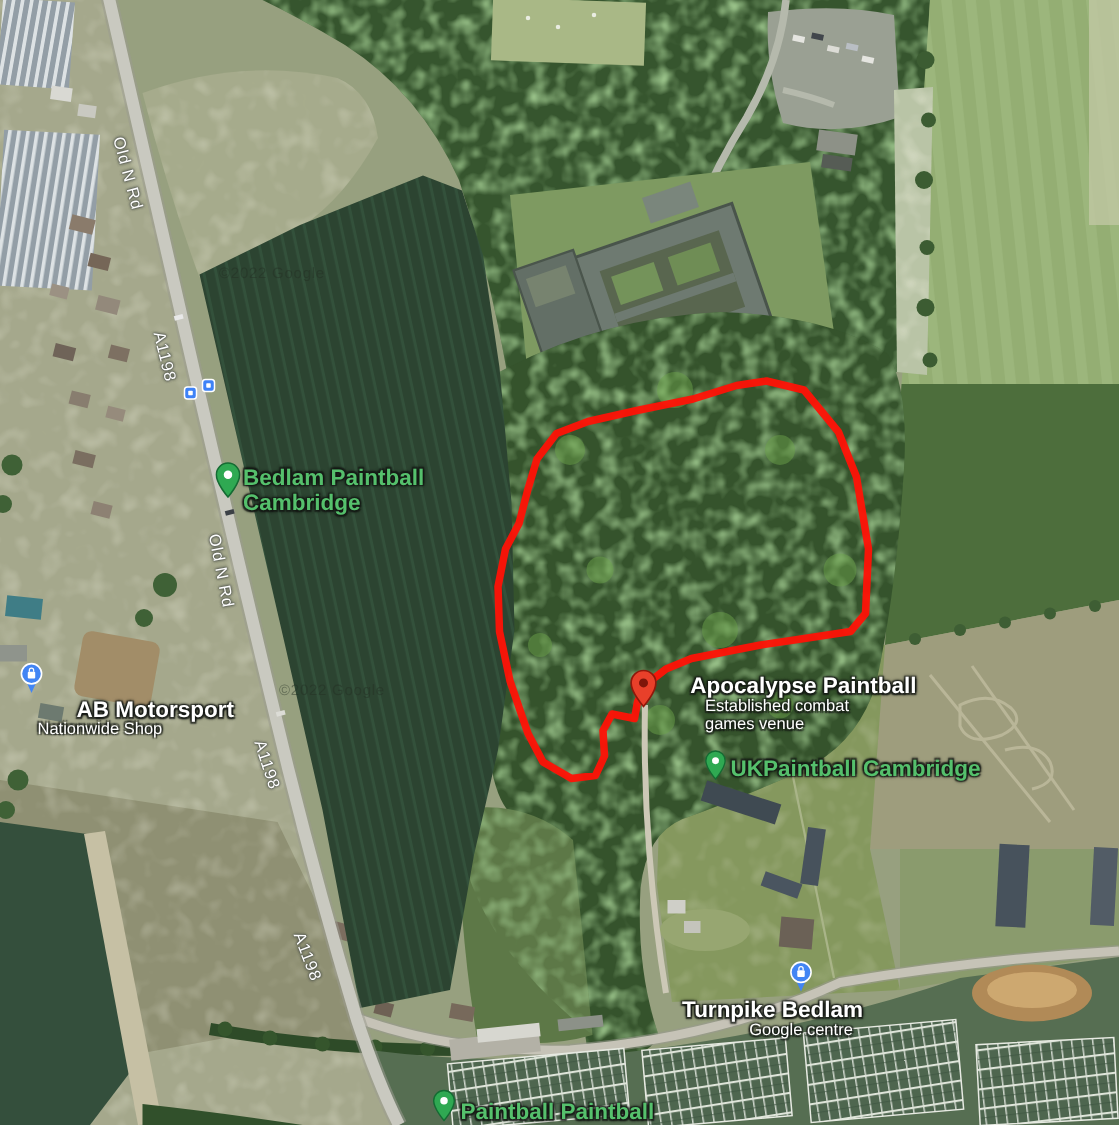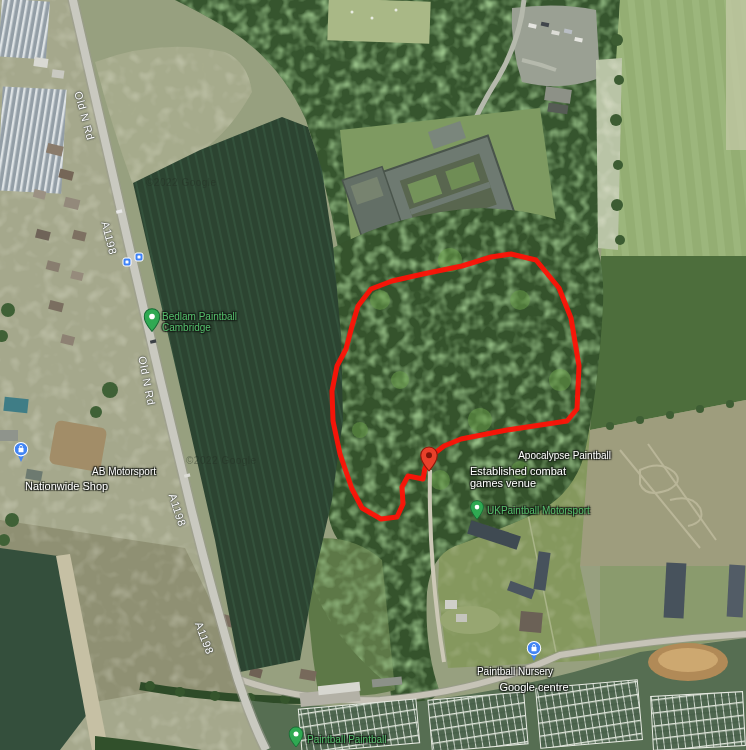--- a/index.html
+++ b/index.html
@@ -4,21 +4,21 @@
 <style>
   html,body{margin:0;padding:0;background:#222;}
   .map{position:relative;width:746px;height:750px;overflow:hidden;
        font-family:"Liberation Sans",sans-serif;background:#8a9a74;}
   .map svg.terrain{position:absolute;inset:0;display:block;}
   .map svg.overlay{position:absolute;inset:0;pointer-events:none;}
 
   .poi{position:absolute;width:0;height:0;}
   .pin{position:absolute;left:0;top:0;transform:translate(-50%,-100%);display:block;}
   .poi-label{position:absolute;white-space:normal;line-height:1.12;
-    font-size:10px;font-weight:400;
+    font-size:15px;font-weight:700;
     text-shadow:-1px -1px 1px rgba(20,24,20,.85),1px -1px 1px rgba(20,24,20,.85),
                 -1px 1px 1px rgba(20,24,20,.85),1px 1px 1px rgba(20,24,20,.85),
                 0 0 3px rgba(0,0,0,.6);}
   .poi-sub{position:absolute;font-size:11px;font-weight:400;line-height:1.1;color:var(--label-white,#fff);
     text-shadow:-1px -1px 1px rgba(20,24,20,.85),1px -1px 1px rgba(20,24,20,.85),
                 -1px 1px 1px rgba(20,24,20,.85),1px 1px 1px rgba(20,24,20,.85);padding-left:19px;}
   .green-label{color:var(--label-green,#55c06c);}
   .white-label{color:var(--label-white,#fff);text-align:right;}
   .centered{text-align:center;}
 
@@ -286,39 +286,39 @@
     </svg>
     <div class="poi-label white-label" style="left:12px;top:-22px;width:170px">Apocalypse Paintball</div>
     <div class="poi-sub" style="left:22px;top:-7px;width:114px">Established combat games venue</div>
   </div>
 
   <div class="poi" style="left:477px;top:520px">
     <svg class="pin" width="14" height="20" viewBox="0 0 24 34">
       <path d="M12,1 C5.9,1 1,5.9 1,12 C1,20.5 12,33 12,33 C12,33 23,20.5 23,12 C23,5.9 18.1,1 12,1 Z" fill="var(--pin-green,#2fa952)" stroke="#156b33" stroke-width="1.5"></path>
       <circle cx="12" cy="12" r="4" fill="#fff"></circle>
     </svg>
-    <div class="poi-label green-label" style="left:10px;top:-15px;width:190px">UKPaintball Motorsport</div>
+    <div class="poi-label green-label" style="left:10px;top:-15px;width:190px">UKPaintball Cambridge</div>
   </div>
 
   <div class="poi" style="left:296px;top:748px">
     <svg class="pin" width="15" height="22" viewBox="0 0 24 34">
       <path d="M12,1 C5.9,1 1,5.9 1,12 C1,20.5 12,33 12,33 C12,33 23,20.5 23,12 C23,5.9 18.1,1 12,1 Z" fill="var(--pin-green,#2fa952)" stroke="#156b33" stroke-width="1.5"></path>
       <circle cx="12" cy="12" r="4" fill="#fff"></circle>
     </svg>
     <div class="poi-label green-label" style="left:11px;top:-14px;width:180px">Paintball Paintball</div>
   </div>
 
   <div class="poi" style="left:534px;top:662px">
     <svg class="pin" width="17" height="22" viewBox="0 0 24 30">
       <path d="M12,29 L7,18 L17,18 Z" fill="var(--pin-blue,#4285f4)"></path>
       <circle cx="12" cy="11" r="9.5" fill="var(--pin-blue,#4285f4)" stroke="#fff" stroke-width="1.5"></circle>
       <rect x="8.5" y="9" width="7" height="6.5" rx="1" fill="#fff"></rect>
       <path d="M10,9 V7.6 a2,2 0 0 1 4,0 V9" stroke="#fff" stroke-width="1.2" fill="none"></path>
     </svg>
-    <div class="poi-label white-label centered" style="left:-99px;top:4px;width:160px">Paintball Nursery</div>
+    <div class="poi-label white-label centered" style="left:-99px;top:4px;width:160px">Turnpike Bedlam</div>
     <div class="poi-sub centered" style="left:-99px;top:19px;width:160px">Google centre</div>
   </div>
 
   <div class="poi" style="left:21px;top:463px">
     <svg class="pin" width="17" height="22" viewBox="0 0 24 30">
       <path d="M12,29 L7,18 L17,18 Z" fill="var(--pin-blue,#4285f4)"></path>
       <circle cx="12" cy="11" r="9.5" fill="var(--pin-blue,#4285f4)" stroke="#fff" stroke-width="1.5"></circle>
       <rect x="8.5" y="9" width="7" height="6.5" rx="1" fill="#fff"></rect>
       <path d="M10,9 V7.6 a2,2 0 0 1 4,0 V9" stroke="#fff" stroke-width="1.2" fill="none"></path>
     </svg>

